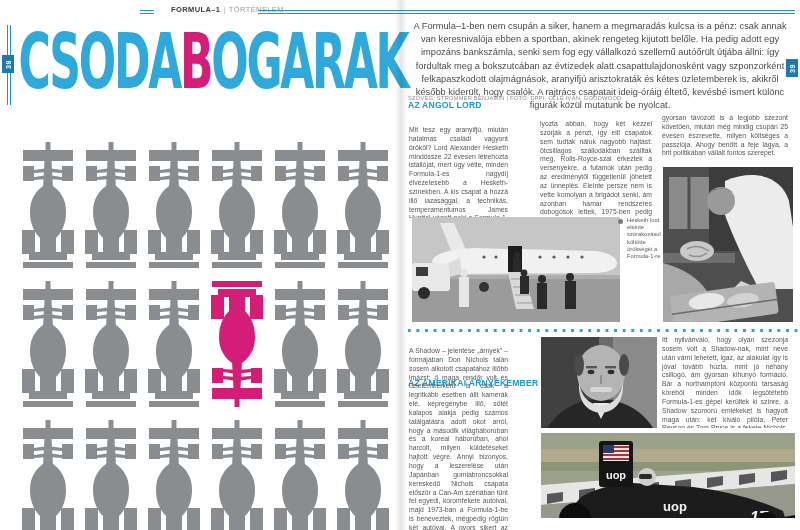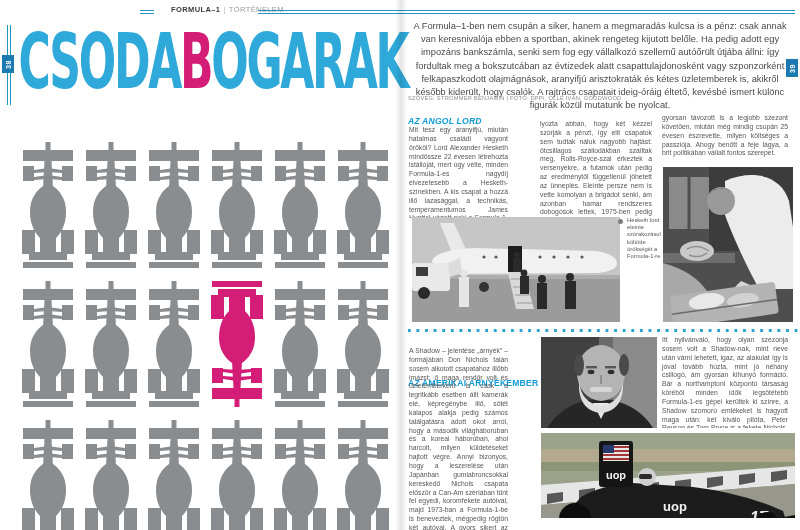--- a/index.html
+++ b/index.html
@@ -110,21 +110,21 @@
 
   <div class="gutter"></div>
 
   <div class="pagenum" style="left:786px;top:59px;">
     <span>39</span>
   </div>
 
   <div class="intro">A Formula–1-ben nem csupán a siker, hanem a megmaradás kulcsa is a pénz: csak annak van keresnivalója ebben a sportban, akinek rengeteg kijutott belőle. Ha pedig adott egy impozáns bankszámla, senki sem fog egy vállalkozó szellemű autóőrült útjába állni: így fordultak meg a bokszutcában az évtizedek alatt csapattulajdonosként vagy szponzorként felkapaszkodott olajmágnások, aranyifjú arisztokraták és kétes üzletemberek is, akikről később kiderült, hogy csalók. A rajtrács csapatait ideig-óráig éltető, kevésbé ismert különc figurák közül mutatunk be nyolcat.</div>
   <div class="byline">SZÖVEG: STROMMER BENJAMIN | FOTÓ: DPPI, OLLÉ IVÁN, GOODWOOD</div>
 
-  <div class="sect-h" style="left:408px;top:116px;font-style:italic;">AZ ANGOL LORD</div>
+  <div class="sect-h" style="left:408px;top:100px;">AZ ANGOL LORD</div>
   <div class="col" style="left:409px;top:126px;width:99px;height:92px;">Mit tesz egy aranyifjú, miután hatalmas családi vagyont örököl? Lord Alexander Hesketh mindössze 22 évesen létrehozta istállóját, mert úgy vélte, minden Formula-1-es nagydíj élvezetesebb a Hesketh-színekben. A kis csapat a hozzá illő lazasággal, a technikás, temperamentumos James Hunttal vágott neki a Formula-1-es nagydíjaknak, ráadásul saját építésű autóval. Hesketh lordékat senki sem akadá-</div>
   <div class="col" style="left:540px;top:120px;width:112px;height:98px;">lyozta abban, hogy két kézzel szórják a pénzt, így elit csapatok sem tudtak náluk nagyobb hajtást: ötcsillagos szállodákban szálltak meg, Rolls-Royce-szal érkeztek a versenyekre, a futamok után pedig az eredménytől függetlenül jöhetett az ünneplés. Eleinte persze nem is vette komolyan a brigádot senki, ám azonban hamar rendszeres dobogósok lettek, 1975-ben pedig győzelmet szereztek Zandvoortban. Ennek dacára Hesketh lord amilyen gyorsan feltűnt, olyan</div>
   <div class="col" style="left:662px;top:114px;width:126px;height:48px;">gyorsan távozott is a legjobb szezont követően, miután még mindig csupán 25 évesen észrevette, milyen költséges a passziója. Ahogy benőtt a feje lágya, a brit politikában vállalt fontos szerepet.</div>
 
   <div class="photo" style="left:412px;top:217px;width:208px;height:105px;">
     <svg width="208" height="105" viewBox="0 0 208 105" preserveAspectRatio="none">
       <rect width="208" height="105" fill="#c6c6c6"></rect>
       <rect y="58" width="208" height="6" fill="#adadad"></rect>
       <rect y="62" width="208" height="43" fill="#9b9b9b"></rect>
       <polygon points="28,6 44,46 60,46 42,6" fill="#e9e9e9"></polygon>

